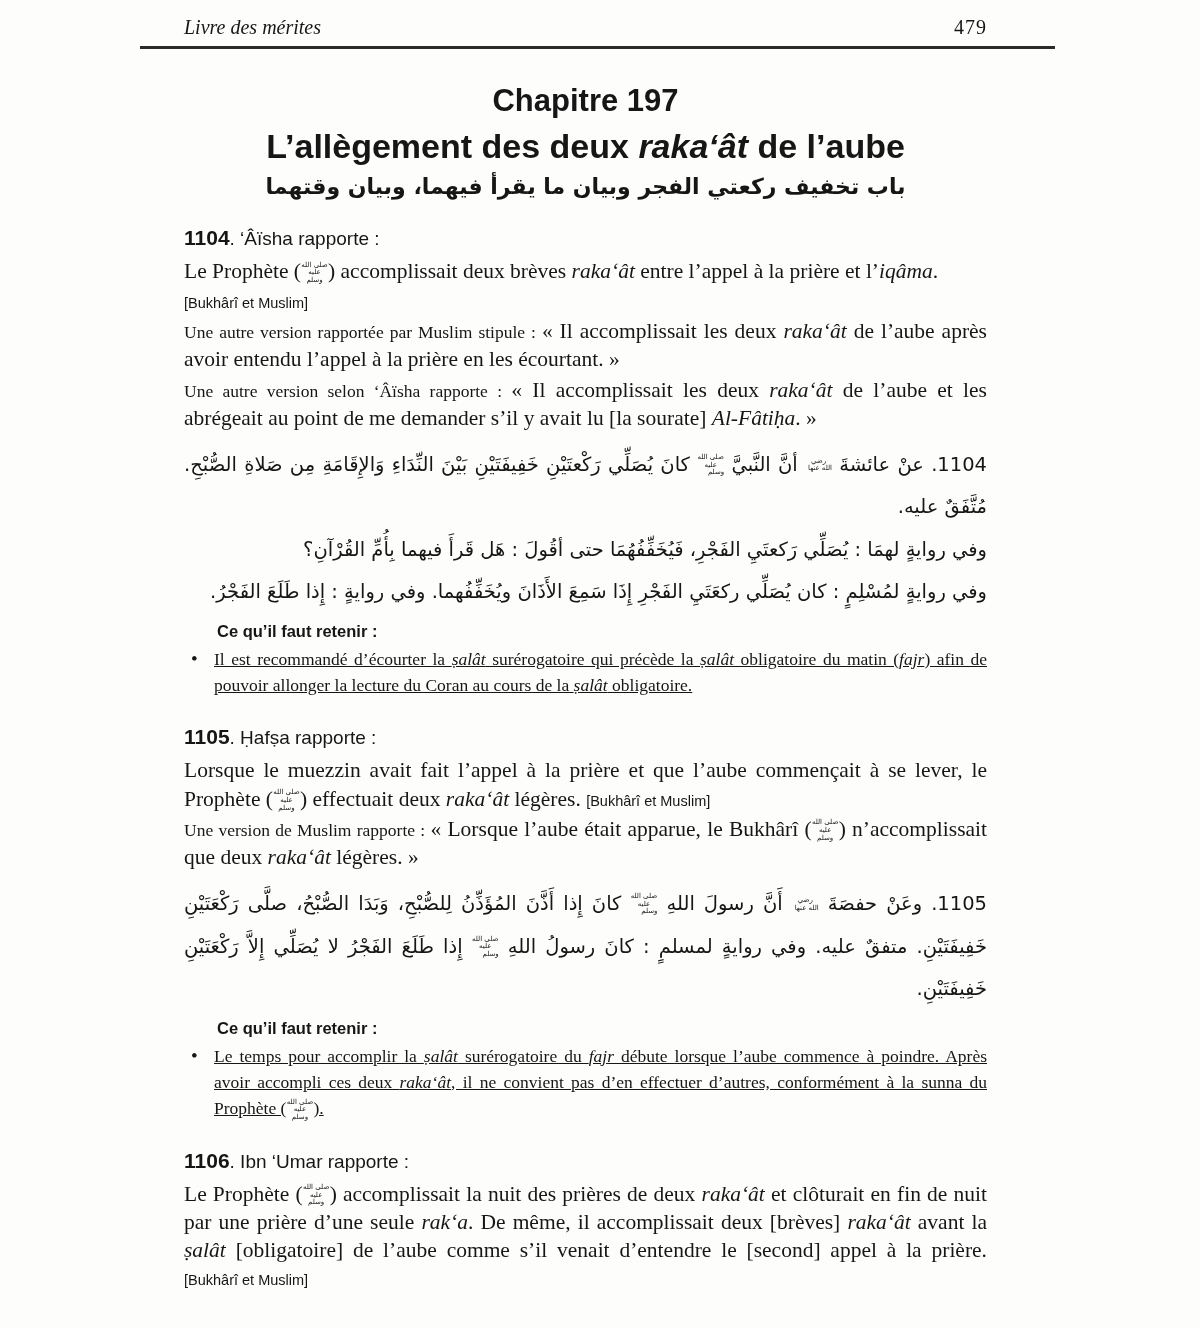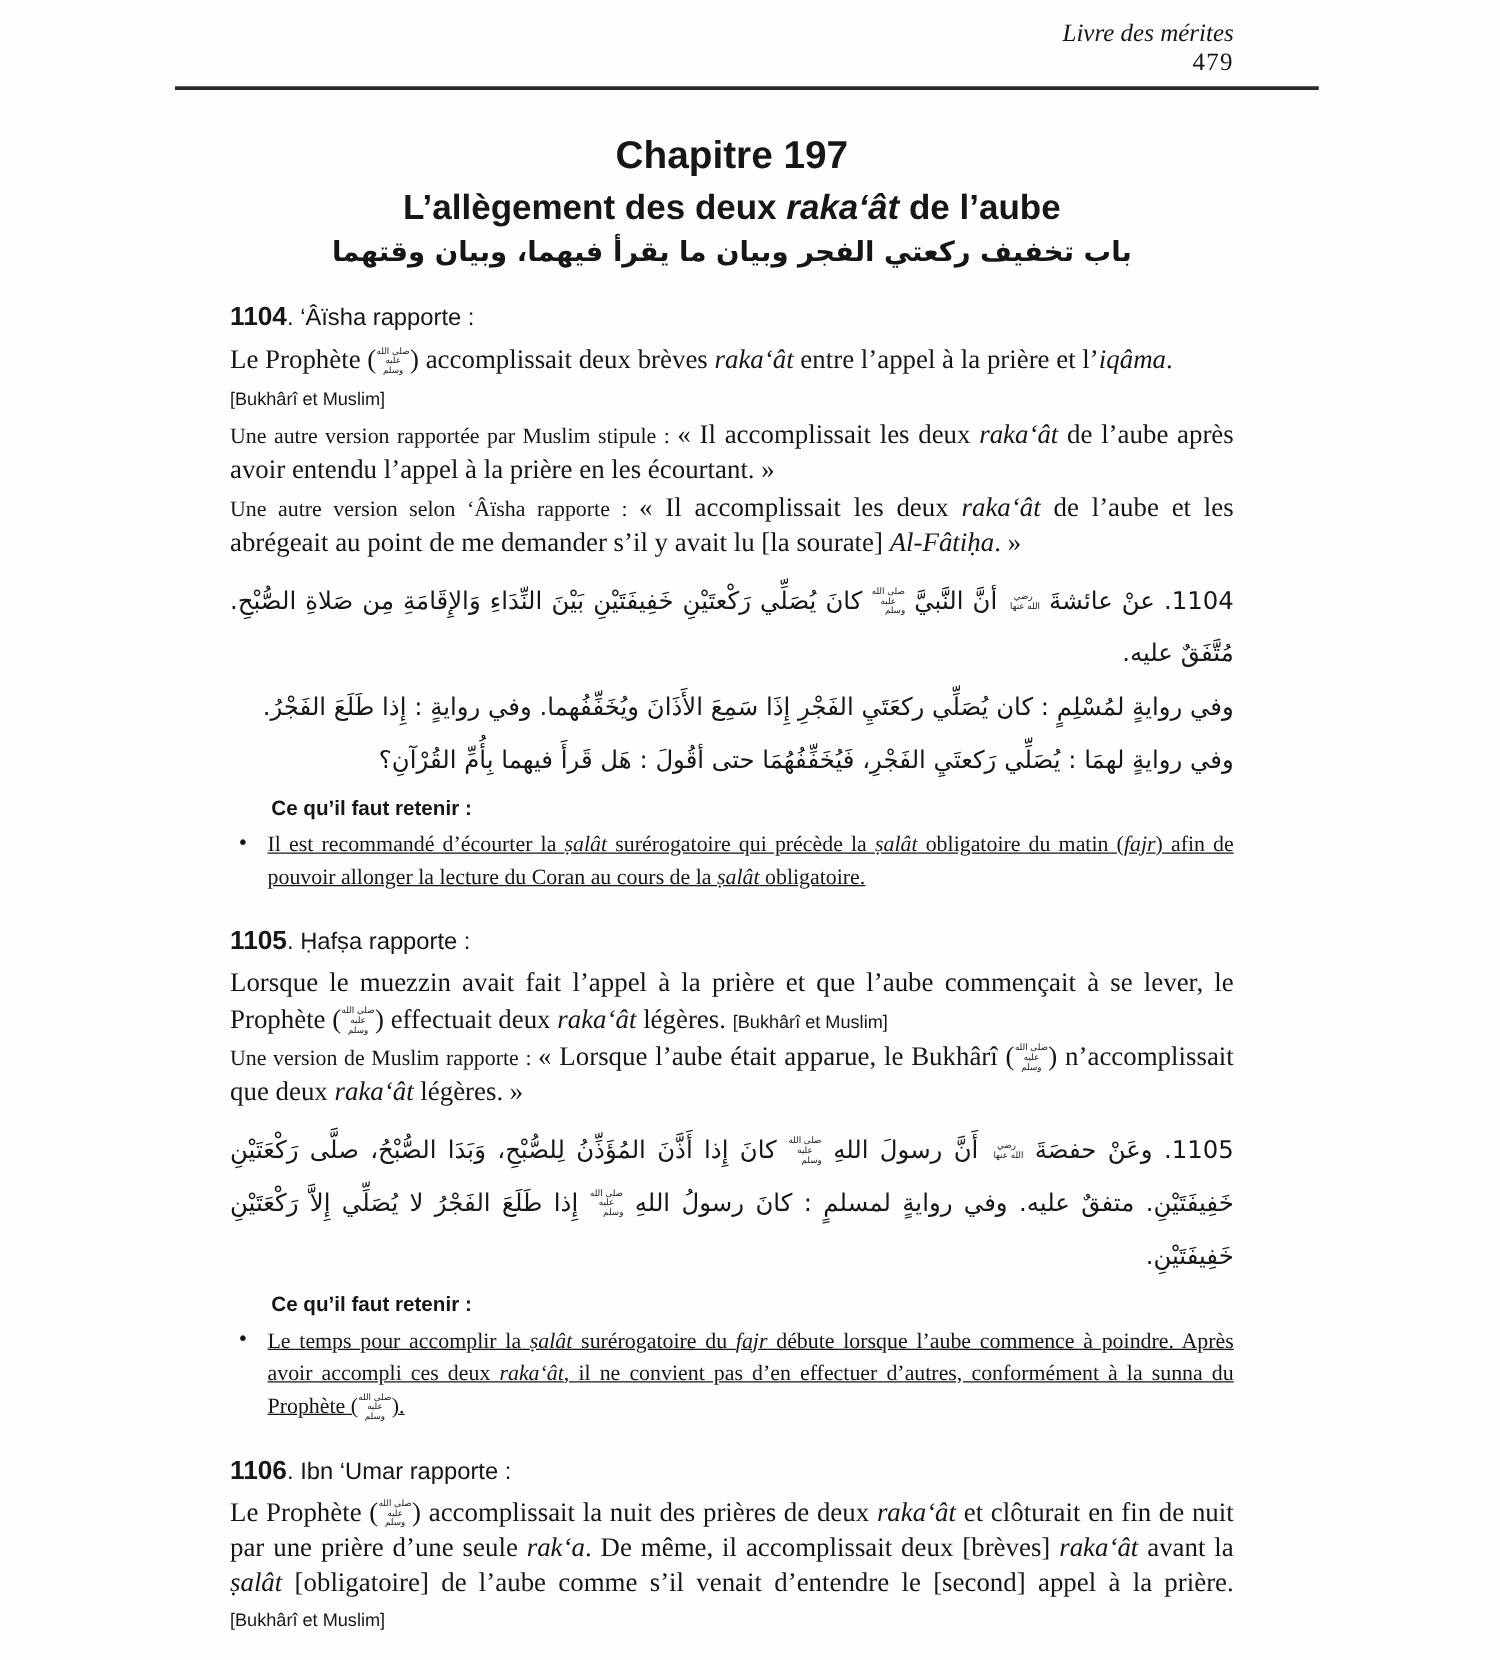--- a/index.html
+++ b/index.html
@@ -6,28 +6,28 @@
   body{
     width:1200px;height:1328px;
     background:#fdfdfc;color:#161616;
     font-family:"Liberation Serif","DejaVu Serif",serif;
     -webkit-font-smoothing:antialiased;
   }
   .page{box-sizing:border-box;width:1200px;height:1328px;overflow:hidden;
         padding:16px 213px 0 184px;}
   
   .running-head{display:flex;justify-content:space-between;align-items:flex-end;
-                font-size:20px;flex-direction:column;}
+                font-size:20px;}
   .book-title{font-style:italic;}
   .page-number{letter-spacing:1px;}
   .head-rule{border-bottom:3px solid #2b2b2b;margin:7px -68px 0 -44px;}
   
   .chapter{text-align:center;font-family:"Liberation Sans",sans-serif;margin-top:34px;}
   .chapter-number{font-size:31px;font-weight:bold;}
-  .chapter-title{font-size:28px;font-weight:bold;margin-top:8px;}
+  .chapter-title{font-size:34px;font-weight:bold;margin-top:8px;}
   .chapter-subtitle{font-size:21px;font-weight:bold;margin-top:7px;}
   .chapter-arabic{direction:rtl;font-family:"DejaVu Sans",sans-serif;
                   font-size:22px;font-weight:bold;margin-top:8px;}
   
   .hadith{margin-top:27px;}
   .hadith-head{font-family:"Liberation Sans",sans-serif;font-size:19px;margin-bottom:7px;}
   .hadith-num{font-weight:bold;font-size:21px;text-align:right;}
   .fr-para{font-size:21.5px;line-height:1.31;text-align:justify;margin:0 0 2px 0;}
   .seg-i{font-style:italic;}
   .seg-intro{font-size:17.5px;}
@@ -65,22 +65,22 @@
   <section class="hadith">
     <div class="hadith-head">
       <span class="hadith-num">1104</span><span>. ‘Âïsha rapporte :</span>
     </div>
     <p class="fr-para"><span>Le Prophète (</span><span class="seg-seal">صلى الله عليه وسلم</span><span>) accomplissait deux brèves </span><span class="seg-i">raka‘ât</span><span> entre l’appel à la prière et l’</span><span class="seg-i">iqâma</span><span>.</span></p>
     <p class="fr-para"><span class="seg-cite">[Bukhârî et Muslim]</span></p>
     <p class="fr-para"><span class="seg-intro">Une autre version rapportée par Muslim stipule : </span><span>« Il accomplissait les deux </span><span class="seg-i">raka‘ât</span><span> de l’aube après avoir entendu l’appel à la prière en les écourtant. »</span></p>
     <p class="fr-para"><span class="seg-intro">Une autre version selon ‘Âïsha rapporte : </span><span>« Il accomplissait les deux </span><span class="seg-i">raka‘ât</span><span> de l’aube et les abrégeait au point de me demander s’il y avait lu [la sourate] </span><span class="seg-i">Al-Fâtiḥa</span><span>. »</span></p>
     <div class="arabic-block">
       <p class="ar-para"><span>1104. عنْ عائشةَ </span><span class="seg-seal">رضي الله عنها</span><span> أنَّ النَّبيَّ </span><span class="seg-seal">صلى الله عليه وسلم</span><span> كانَ يُصَلِّي رَكْعتَيْنِ خَفِيفَتَيْنِ بَيْنَ النِّدَاءِ وَالإِقَامَةِ مِن صَلاةِ الصُّبْحِ. مُتَّفَقٌ عليه.</span></p>
+      <p class="ar-para"><span>وفي روايةٍ لهمَا : يُصَلِّي رَكعتَيِ الفَجْرِ، فَيُخَفِّفُهُمَا حتى أقُولَ : هَل قَرأَ فيهما بِأُمِّ القُرْآنِ؟</span></p>
       <p class="ar-para"><span>وفي روايةٍ لمُسْلِمٍ : كان يُصَلِّي ركعَتَيِ الفَجْرِ إِذَا سَمِعَ الأَذَانَ ويُخَفِّفُهما. وفي روايةٍ : إِذا طَلَعَ الفَجْرُ.</span></p>
-      <p class="ar-para"><span>وفي روايةٍ لهمَا : يُصَلِّي رَكعتَيِ الفَجْرِ، فَيُخَفِّفُهُمَا حتى أقُولَ : هَل قَرأَ فيهما بِأُمِّ القُرْآنِ؟</span></p>
     </div>
     <div class="retenir">
       <div class="retenir-label">Ce qu’il faut retenir :</div>
       <ul class="retenir-list">
         <li><span>Il est recommandé d’écourter la </span><span class="seg-i">ṣalât</span><span> surérogatoire qui précède la </span><span class="seg-i">ṣalât</span><span> obligatoire du matin (</span><span class="seg-i">fajr</span><span>) afin de pouvoir allonger la lecture du Coran au cours de la </span><span class="seg-i">ṣalât</span><span> obligatoire.</span></li>
       </ul>
     </div>
   </section>
 
   <section class="hadith">

